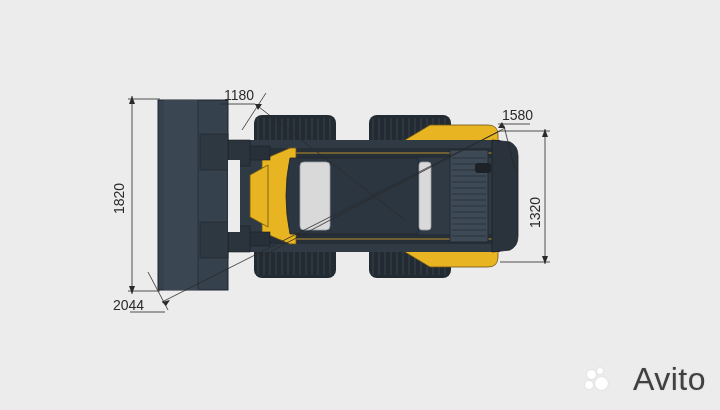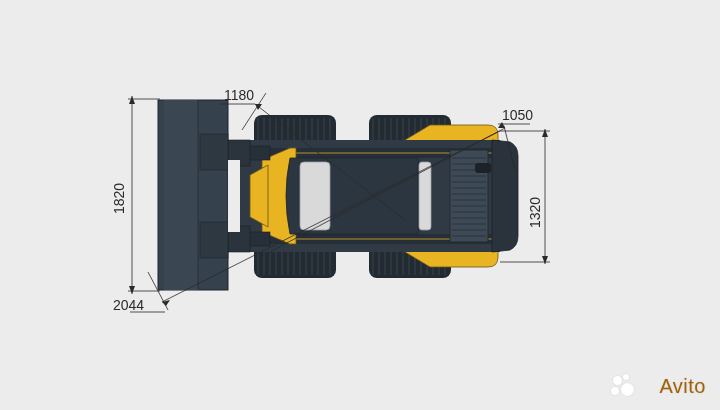--- a/index.html
+++ b/index.html
@@ -1,20 +1,20 @@
 <!DOCTYPE html>
 <html><head>
 <meta charset="utf-8">
 <style>
   html, body { margin:0; padding:0; }
   body { width:720px; height:410px; background:#ececec; overflow:hidden; position:relative; font-family:"Liberation Sans", sans-serif; }
   #stage { position:absolute; left:0; top:0; width:720px; height:410px; }
   .dim-label { position:absolute; font-family:"Liberation Sans", sans-serif; font-size:14px; color:#2a2a2a; white-space:nowrap; line-height:1; }
   .dim-label.vert { transform-origin:left top; transform:rotate(-90deg); }
-  .watermark { position:absolute; right:14px; bottom:12px; display:flex; align-items:center; gap:20px; color:#a16207; font-family:"Liberation Sans", sans-serif; font-size:20px; letter-spacing:0.5px; text-shadow:0 0 2px rgba(0,0,0,0.12); }
+  .watermark { position:absolute; right:14px; bottom:12px; display:flex; align-items:center; gap:20px; color:#404040; font-family:"Liberation Sans", sans-serif; font-size:32px; letter-spacing:0.5px; text-shadow:0 0 2px rgba(0,0,0,0.12); }
   .wm-dots { position:relative; width:28px; height:24px; }
   .wm-dots span { position:absolute; background:#ffffff; border-radius:50%; box-shadow:0 0 2px rgba(0,0,0,0.12); }
 </style>
 </head>
 <body>
 
 <div id="stage">
   <svg width="720" height="410" viewBox="0 0 720 410" xmlns="http://www.w3.org/2000/svg">
 
     <g>
@@ -93,21 +93,21 @@
       <polygon points="132,294 129,286 135,286"></polygon>
       <polygon points="545,129 542,137 548,137"></polygon>
       <polygon points="545,264 542,256 548,256"></polygon>
       <polygon points="255,104 262,104 258,110"></polygon>
       <polygon points="505,128 498,128 502,122"></polygon>
       <polygon points="162,302 170,300 166,306"></polygon>
     </g>
   </svg>
 
   <div class="dim-label" style="left:224px; top:88px;">1180</div>
-  <div class="dim-label" style="left:502px; top:108px;">1050</div>
+  <div class="dim-label" style="left:502px; top:108px;">1580</div>
   <div class="dim-label vert" style="left:112px; top:214px;">1820</div>
   <div class="dim-label vert" style="left:528px; top:228px;">1320</div>
   <div class="dim-label" style="left:113px; top:298px;">2044</div>
 
   <div class="watermark">
     <div class="wm-dots">
       <span style="left:2px; top:2px; width:9px; height:9px;"></span>
       <span style="left:12px; top:0px; width:6px; height:6px;"></span>
       <span style="left:0px; top:13px; width:8px; height:8px;"></span>
       <span style="left:10px; top:9px; width:13px; height:13px;"></span>

